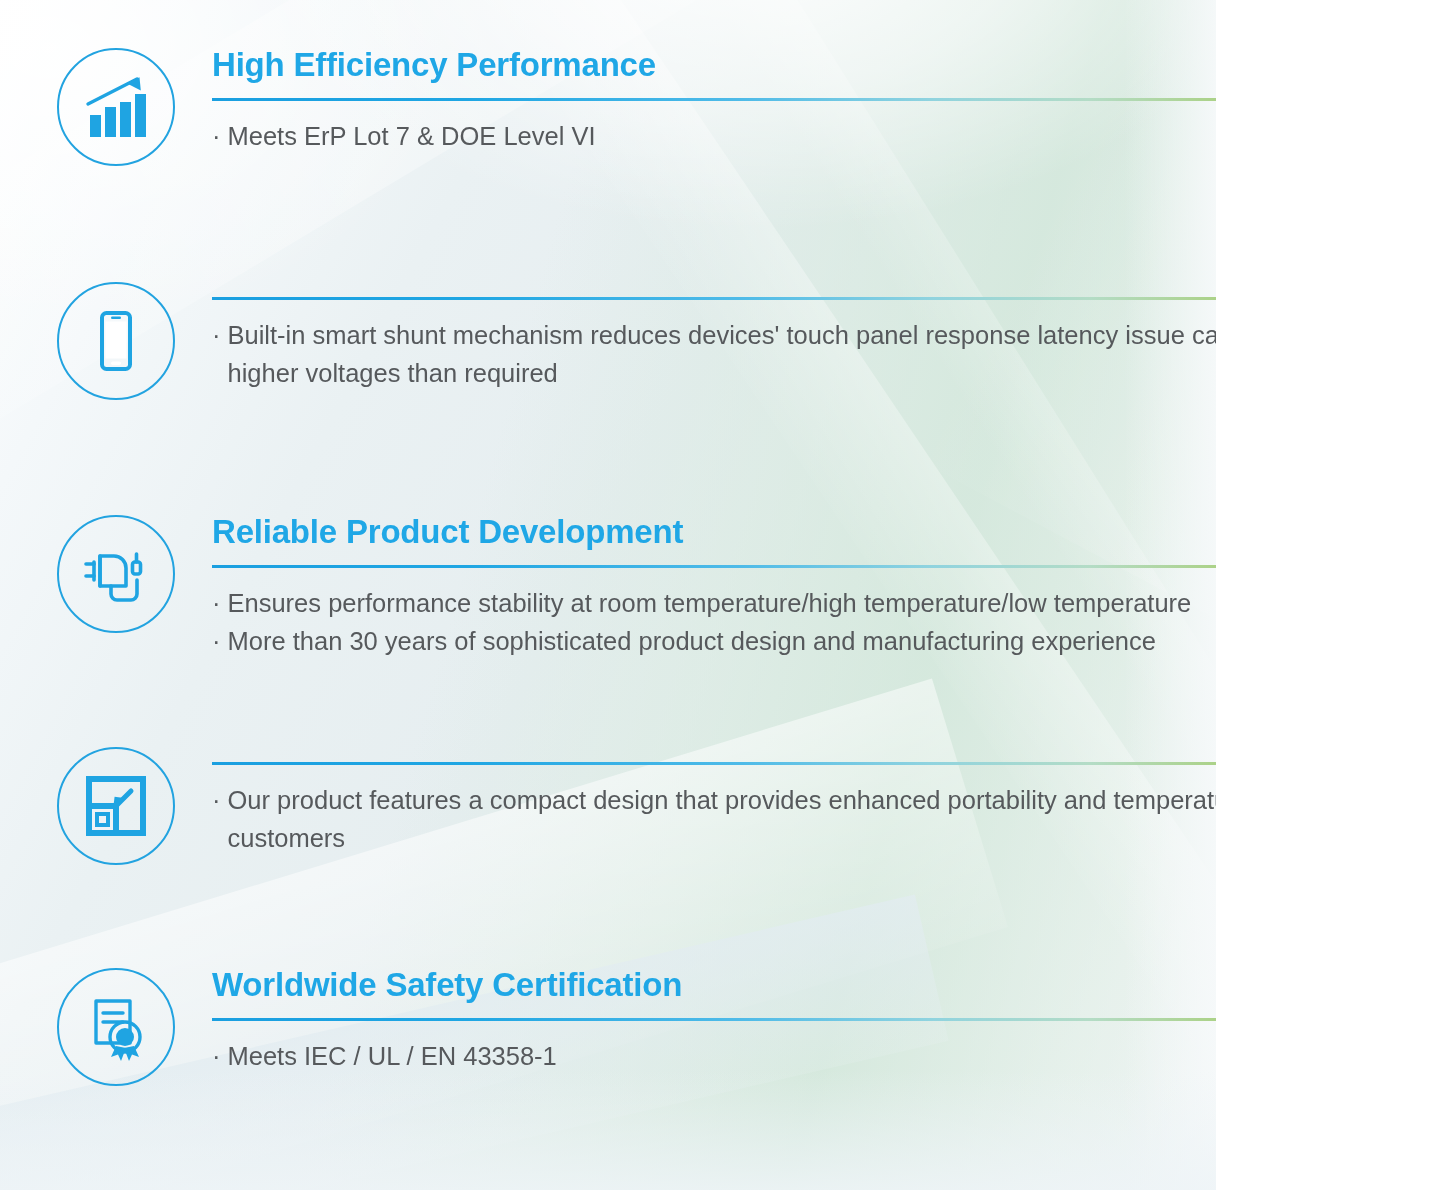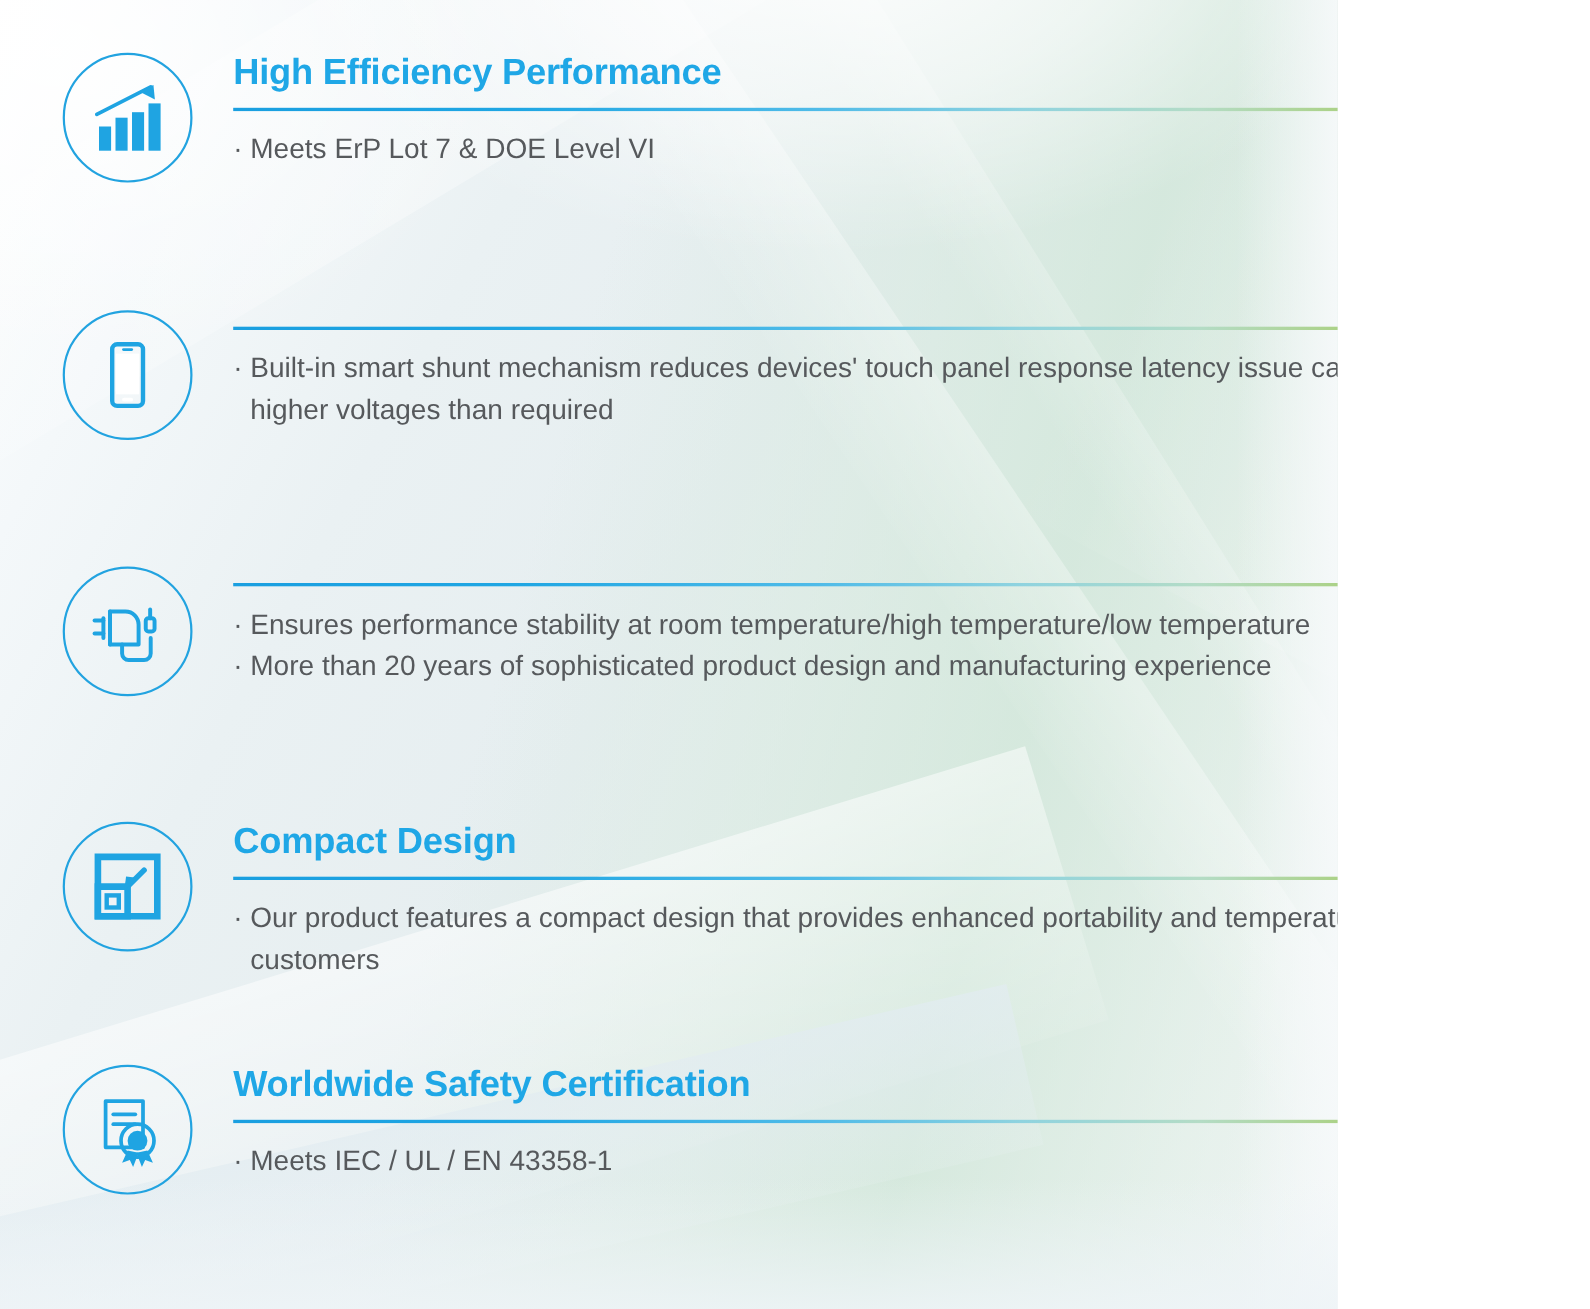--- a/index.html
+++ b/index.html
@@ -291,29 +291,30 @@
               <line x1="8" y1="28" x2="16" y2="28"></line>
               <line x1="8" y1="40" x2="16" y2="40"></line>
               <path d="M33 50 v8 a6 6 0 0 0 6 6 h14 a6 6 0 0 0 6 -6 v-14"></path>
               <rect x="54.5" y="26" width="8" height="12" rx="2.4"></rect>
               <line x1="58.5" y1="18" x2="58.5" y2="26"></line>
             </g>
           </svg>
         </div>
       </div>
       <div class="feature-body">
+        <div class="feature-title">Reliable Product Development</div>
         <div class="divider"></div>
         <div class="bullets">
           <div class="bullet">
             <span class="bullet-dot">·</span>
             <span class="bullet-text">Ensures performance stability at room temperature/high temperature/low temperature</span>
           </div>
           <div class="bullet">
             <span class="bullet-dot">·</span>
-            <span class="bullet-text">More than 20 years of sophisticated product  design and manufacturing experience</span>
+            <span class="bullet-text">More than 30 years of sophisticated product  design and manufacturing experience</span>
           </div>
         </div>
       </div>
     </div>
 
     <div class="feature f3">
       <div class="icon-wrap">
         <div class="icon-circle">
           <svg width="70" height="70" viewBox="0 0 70 70" aria-hidden="true">
             <path d="M8 8 H62 V62 H8 Z" fill="none" stroke="#1fa4e2" stroke-width="6"></path>
@@ -321,21 +322,20 @@
             <path d="M8 35 H35 V62 H8 Z" fill="none" stroke="#1fa4e2" stroke-width="6"></path>
             <rect x="16" y="43" width="11" height="11" fill="#eef3f6" stroke="#1fa4e2" stroke-width="4"></rect>
             <g stroke="#1fa4e2" stroke-width="5" stroke-linecap="round" fill="none">
               <path d="M50 20 L35 35"></path>
             </g>
             <path d="M32 38 L33.6 25.8 L45.2 27.2 Z" fill="#1fa4e2"></path>
           </svg>
         </div>
       </div>
       <div class="feature-body">
-        <div class="feature-title">Compact Design</div>
         <div class="divider"></div>
         <div class="bullets">
           <div class="bullet">
             <span class="bullet-dot">·</span>
             <span class="bullet-text">Our product features a compact design that provides enhanced portability and temperature for our customers</span>
           </div>
         </div>
       </div>
     </div>
 

